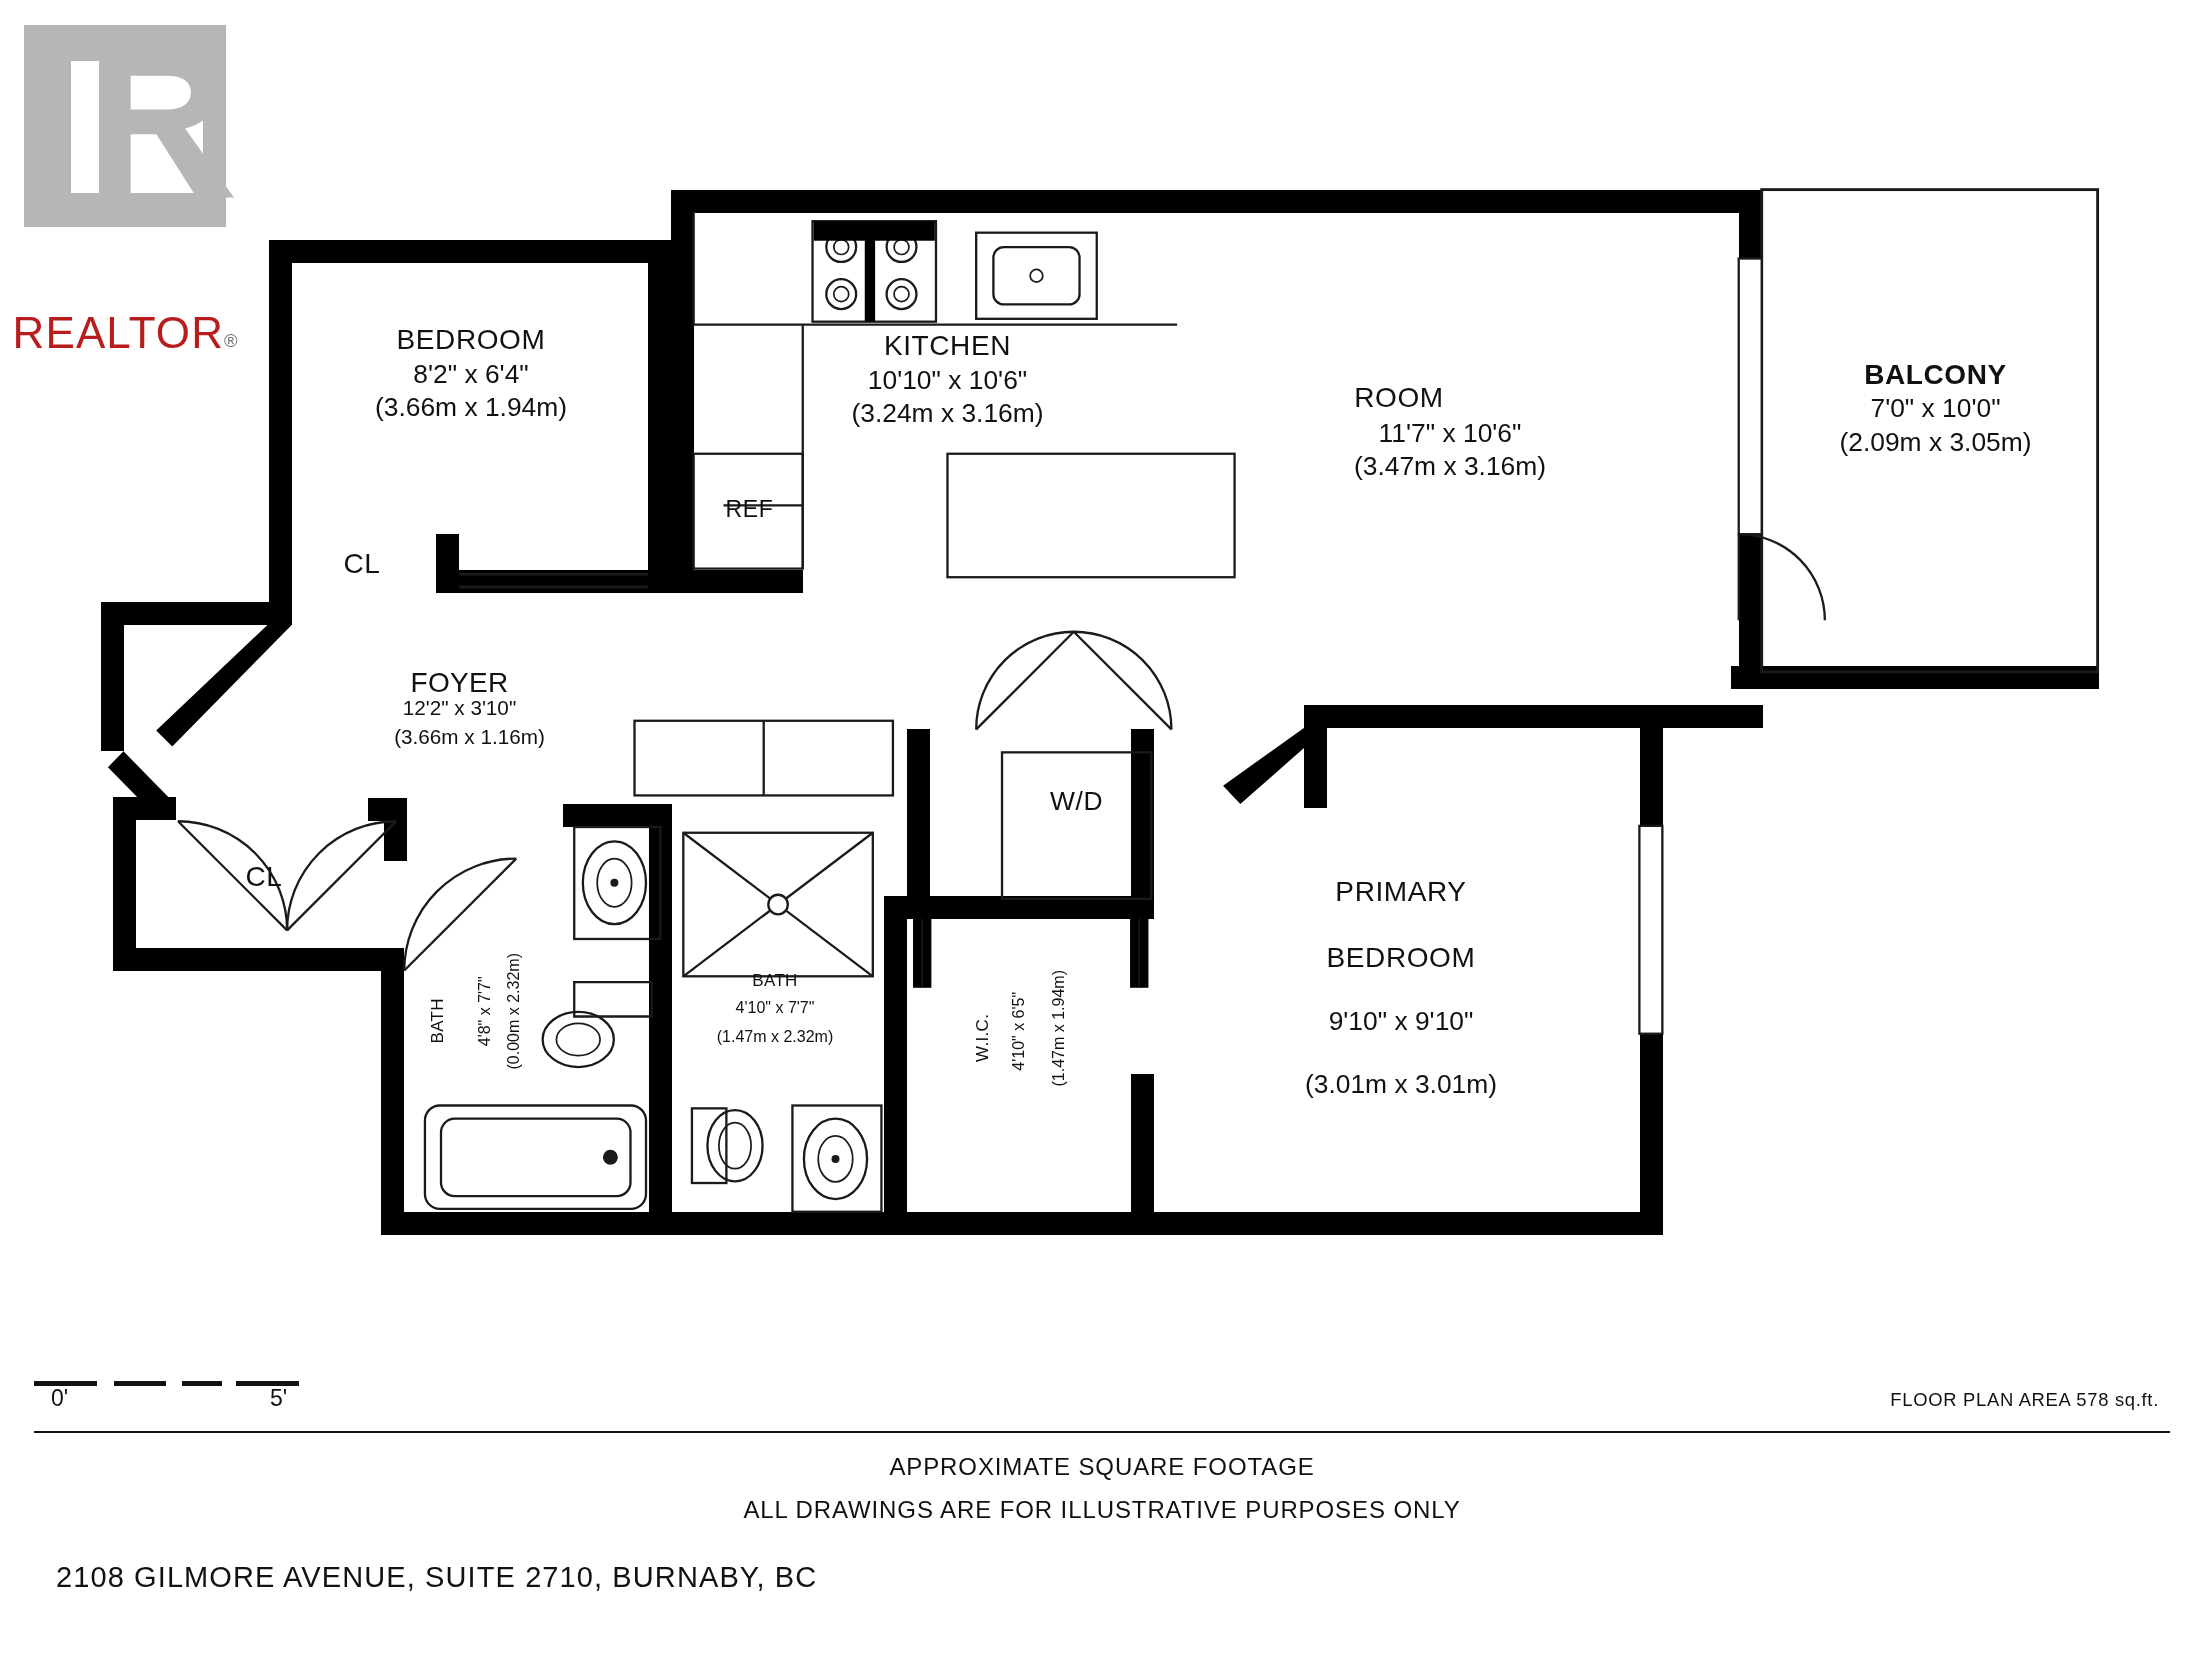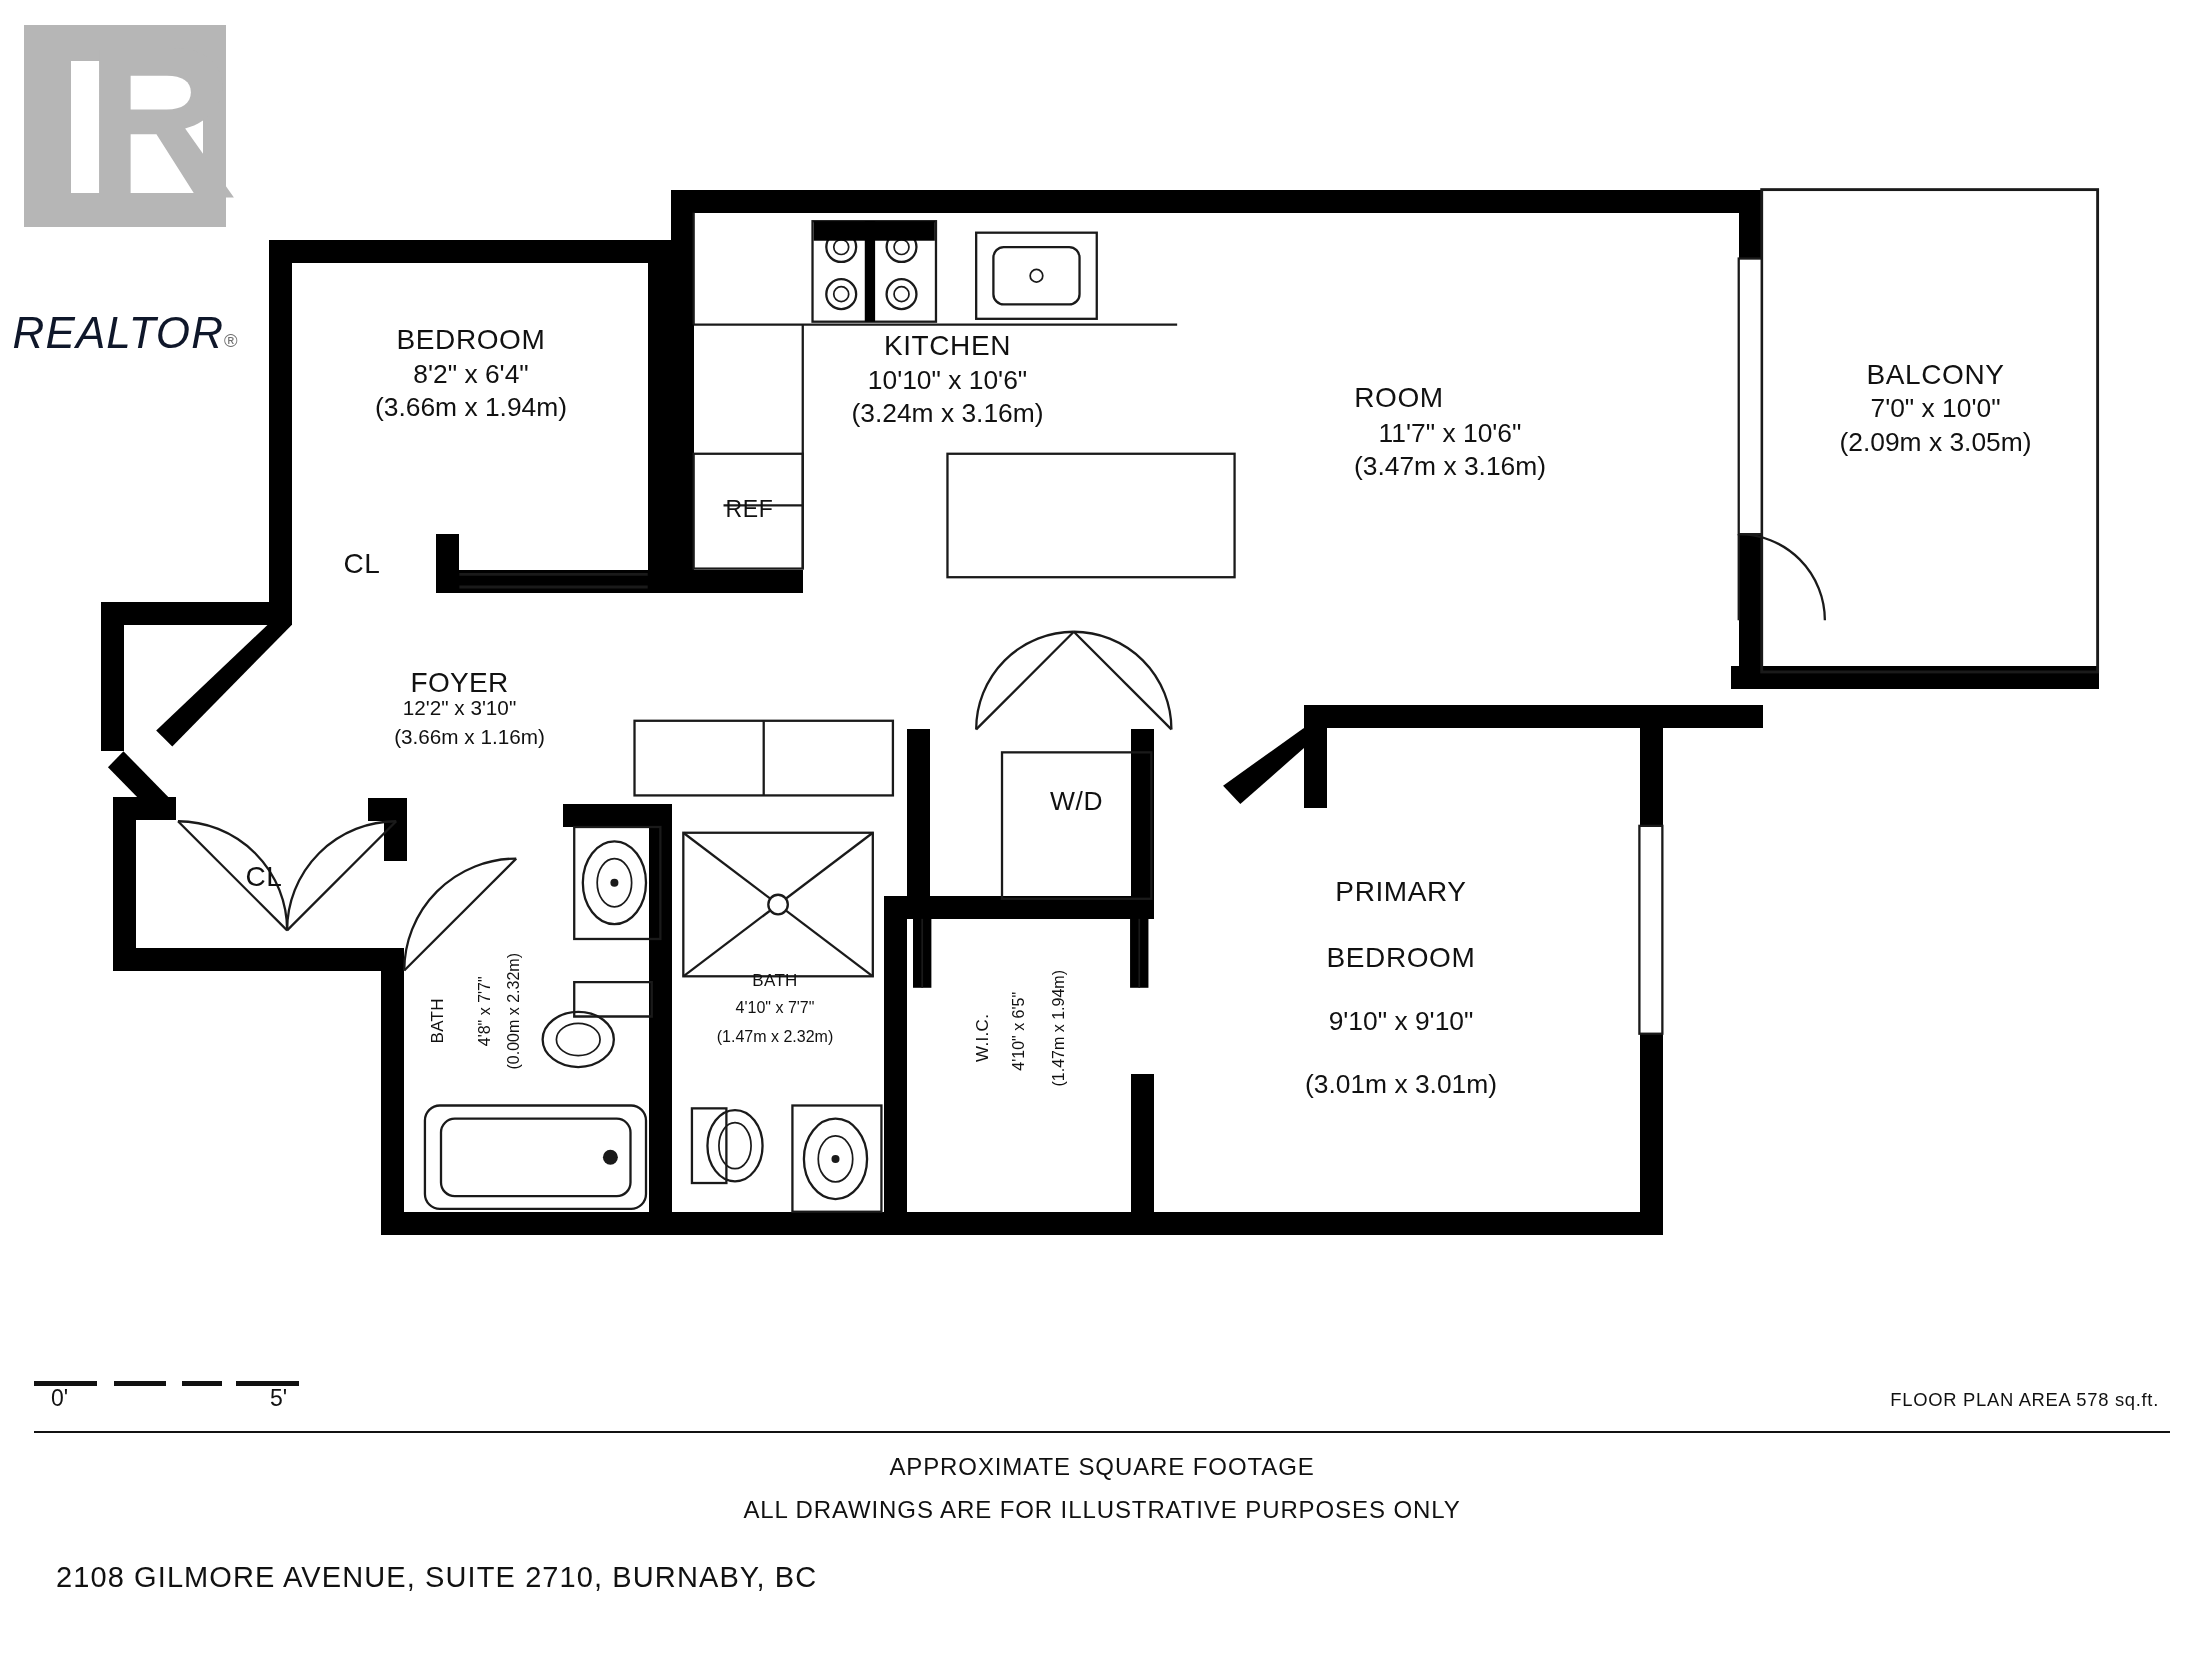--- a/index.html
+++ b/index.html
@@ -9,21 +9,21 @@
   .label{position:absolute;text-align:center;line-height:1.16;color:#111;}
   .rm-name{font-size:28px;letter-spacing:0.6px;}
   .rm-dim{font-size:26.4px;}
   .sm-name{font-size:17px;letter-spacing:0.3px;}
   .sm-dim{font-size:16px;}
   .vert{transform-origin:center center;}
   .realtor{position:absolute;left:12.6px;top:25px;width:241px;height:258px;}
   .realtor .mark{position:absolute;left:11.5px;top:0;width:202px;height:202px;background:#b6b6b6;}
   .realtor .inner{position:absolute;left:47px;top:36px;width:132px;height:132px;background:#fff;}
   .realtor .rtext{position:absolute;left:0;top:283px;font-size:0;}
-  .realtor .rword{font-size:44px;color:#0f172a;letter-spacing:1.1px;font-family:"Liberation Sans",sans-serif;font-style:italic;}
+  .realtor .rword{font-size:44px;color:#b91c1c;letter-spacing:1.1px;font-family:"Liberation Sans",sans-serif;}
   .realtor .reg{font-size:18.4px;color:#6f6f6f;vertical-align:super;}
   .scalebar{position:absolute;}
   .scaleseg{position:absolute;background:#111;height:5.2px;}
   .footer-line{position:absolute;background:#111;height:2.3px;}
   .ftxt{position:absolute;text-align:center;font-size:24px;letter-spacing:0.9px;color:#111;}
   .area-txt{position:absolute;font-size:18.4px;letter-spacing:0.7px;color:#111;}
   .addr{position:absolute;font-size:29px;letter-spacing:1.1px;color:#111;}
   .scale-num{position:absolute;font-size:23px;color:#111;}
   svg{position:absolute;left:0;top:0;overflow:visible;}
 </style>
@@ -182,21 +182,21 @@
   <div class="label rm-dim" style="left:287px;top:392px;width:368px;text-align:center;">(3.66m x 1.94m)</div>
 
   <div class="label rm-name" style="left:758px;top:330px;width:379px;">KITCHEN</div>
   <div class="label rm-dim" style="left:758px;top:365px;width:379px;">10'10" x 10'6"</div>
   <div class="label rm-dim" style="left:758px;top:398px;width:379px;">(3.24m x 3.16m)</div>
 
   <div class="label rm-name" style="left:1172px;top:382px;width:454px;">ROOM</div>
   <div class="label rm-dim" style="left:1223px;top:418px;width:454px;">11'7" x 10'6"</div>
   <div class="label rm-dim" style="left:1223px;top:451px;width:454px;">(3.47m x 3.16m)</div>
 
-  <div class="label rm-name" style="left:1766px;top:359px;width:339px;">BALCONY</div>
+  <div class="label rm-name" style="left:1766px;top:359px;width:339px;font-weight:bold;">BALCONY</div>
   <div class="label rm-dim" style="left:1766px;top:393px;width:339px;">7'0" x 10'0"</div>
   <div class="label rm-dim" style="left:1766px;top:427px;width:339px;">(2.09m x 3.05m)</div>
 
   <div class="label sm-name" style="left:339px;top:667px;width:241px;font-size:28px;">FOYER</div>
   <div class="label sm-dim" style="left:339px;top:696px;width:241px;font-size:20.7px;">12'2" x 3'10"</div>
   <div class="label sm-dim" style="left:349px;top:725px;width:241px;font-size:20.7px;">(3.66m x 1.16m)</div>
 
   <div class="label rm-name" style="left:1183px;top:876px;width:436px;">PRIMARY</div>
   <div class="label rm-name" style="left:1183px;top:942px;width:436px;">BEDROOM</div>
   <div class="label rm-dim" style="left:1183px;top:1006px;width:436px;">9'10" x 9'10"</div>

